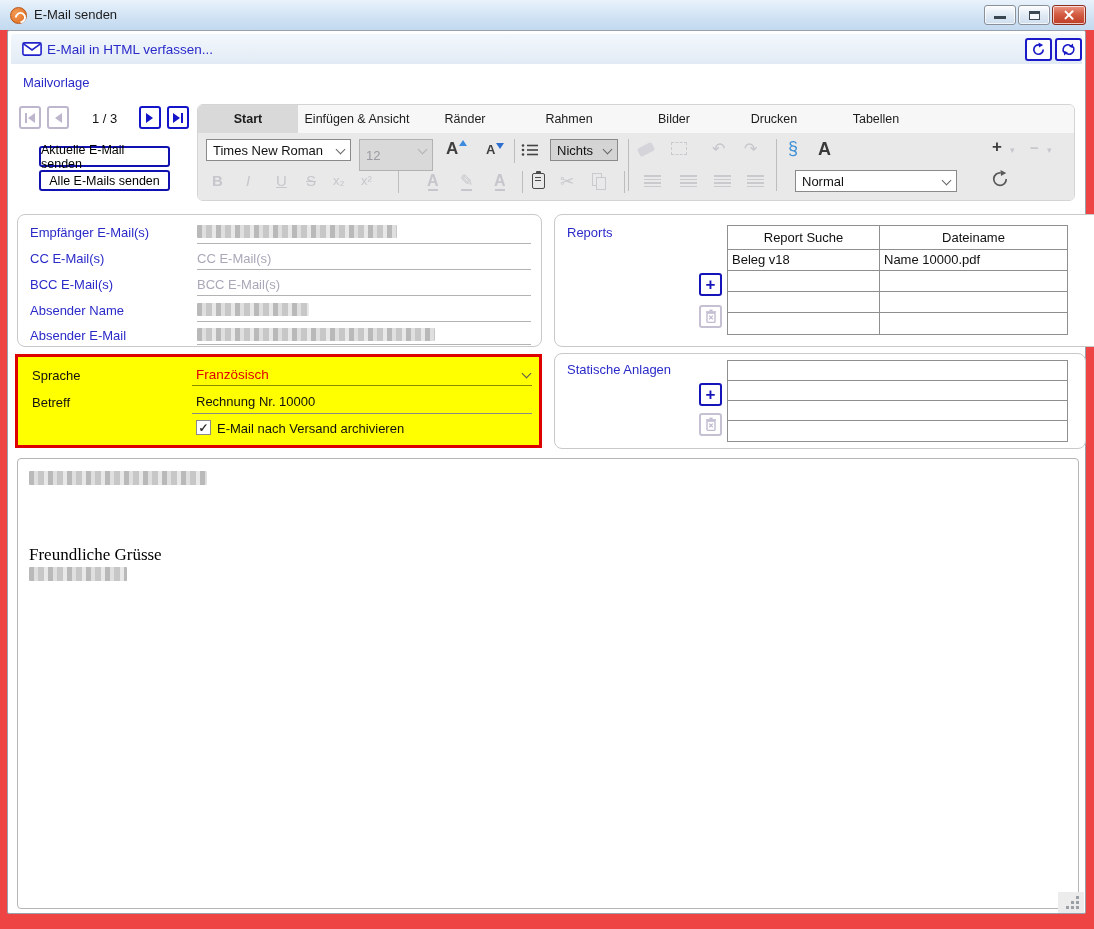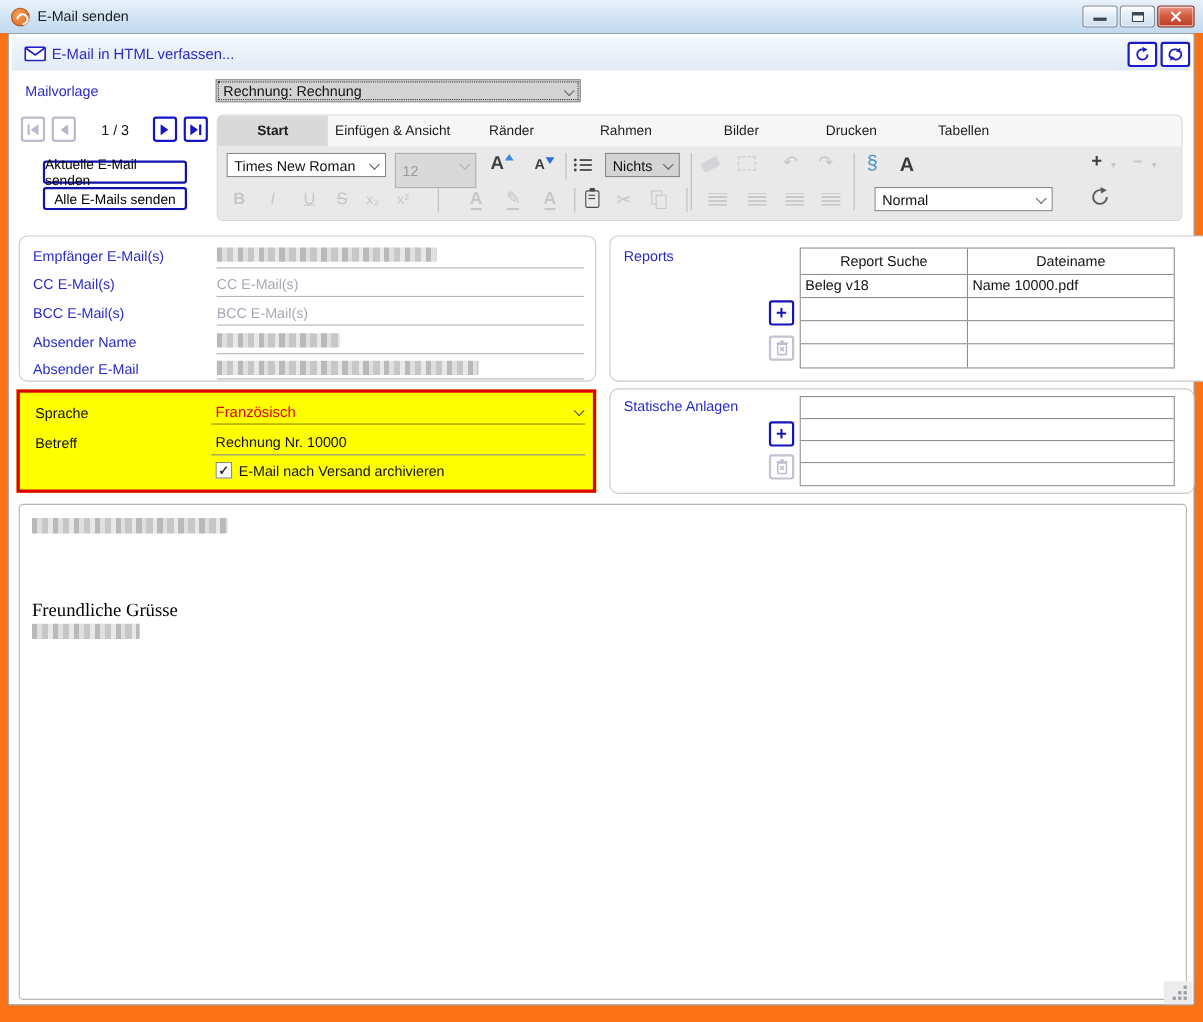--- a/index.html
+++ b/index.html
@@ -1,18 +1,18 @@
 <!DOCTYPE html>
 <html><head>
 <meta charset="utf-8">
 <style>
   *{margin:0;padding:0;box-sizing:border-box}
   html,body{background:#e9e9e9}
   body{font-family:"Liberation Sans",sans-serif;font-size:13px;color:#111}
-  .window{position:relative;width:1094px;height:929px;background:#f97316;overflow:hidden}
+  .window{position:relative;width:1094px;height:929px;background:#ef4444;overflow:hidden}
   .abs{position:absolute}
 
   
   .titlebar{position:absolute;left:0;top:0;width:1094px;height:30px;
     background:linear-gradient(#e9f2fb,#cfe2f4 60%,#c3d9ef)}
   .appicon{position:absolute;left:10px;top:7px;width:17px;height:17px;border-radius:50%;
     background:radial-gradient(circle at 35% 35%,#f29a55,#e06a1f);border:1px solid #b4541a}
   .appicon::after{content:"";position:absolute;left:4px;top:4px;width:7px;height:7px;border-radius:50%;
     border:2px solid #fff;border-left-color:transparent;transform:rotate(-45deg)}
   .wtitle{position:absolute;left:34px;top:7px;font-size:13px;color:#1c1c1c}
@@ -164,24 +164,20 @@
         <svg width="15" height="15" viewBox="0 0 16 16">
           <path d="M3 11 A5.2 5.2 0 0 1 12 5.5" fill="none" stroke="#1a1ac8" stroke-width="1.7"></path>
           <path d="M12.8 1.6 L13 6.4 L8.6 5.0 Z" fill="#1a1ac8"></path>
           <path d="M13 5 A5.2 5.2 0 0 1 4 10.5" fill="none" stroke="#1a1ac8" stroke-width="1.7"></path>
           <path d="M3.2 14.4 L3 9.6 L7.4 11 Z" fill="#1a1ac8"></path>
         </svg>
       </div>
     </div>
 
     <span class="bluelabel abs" style="left:15px;top:44px">Mailvorlage</span>
-    <div class="combo gray focus" style="left:188px;top:41px;width:332px">
-      <span>Rechnung: Rechnung</span>
-      <span class="chev"></span>
-    </div>
 
     <div class="navbtn off" style="left:11px;top:75px">
       <svg width="12" height="10" viewBox="0 0 12 10">
         <rect x="1" y="0" width="2" height="10" fill="#beb6cd"></rect>
           <path d="M11 0 L4 5 L11 10 Z" fill="#beb6cd"></path>
       </svg>
     </div>
     <div class="navbtn off" style="left:39px;top:75px">
       <svg width="10" height="10" viewBox="0 0 10 10">
         <path d="M9 0 L2 5 L9 10 Z" fill="#beb6cd"></path>

